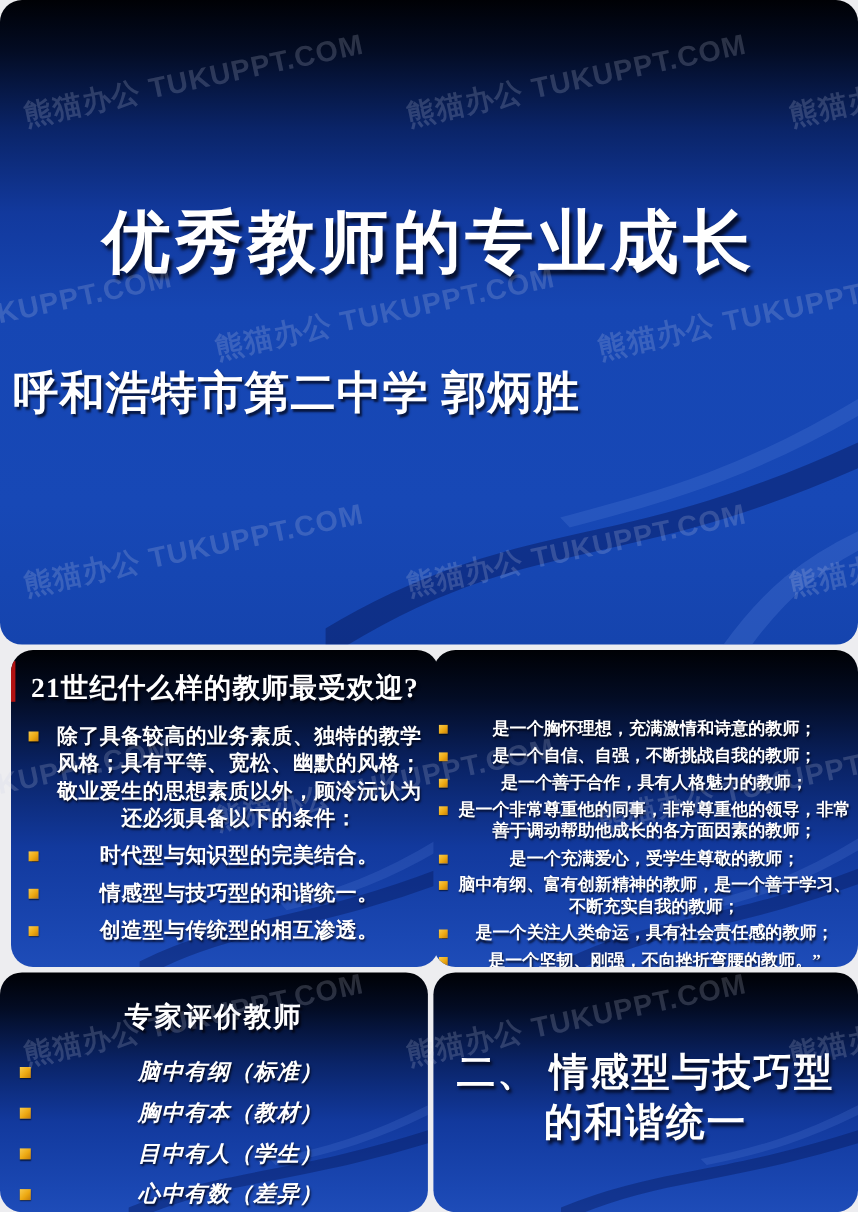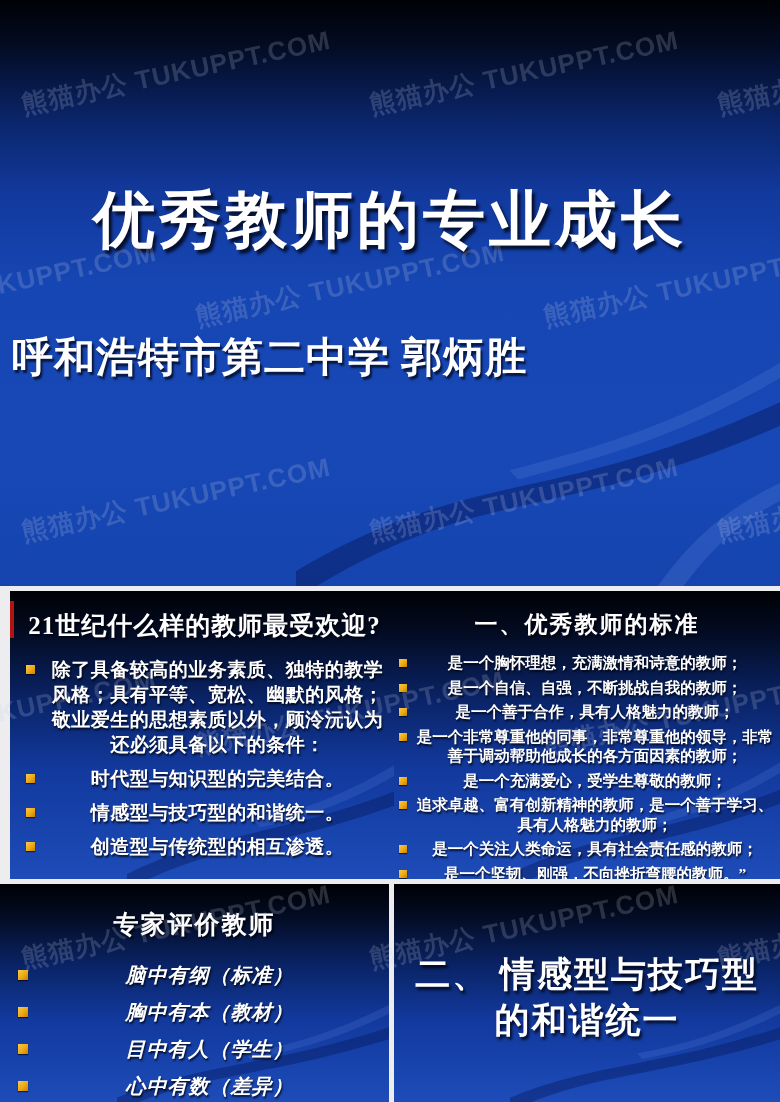--- a/index.html
+++ b/index.html
@@ -1,19 +1,19 @@
 <!DOCTYPE html>
 <html><head>
 <meta charset="utf-8">
 <style>
   html,body{margin:0;padding:0;}
   body{font-family:"Liberation Serif","DejaVu Serif",serif;}
   #stage{position:relative;width:780px;height:1102px;background:#ededf0;overflow:hidden;}
 
-  .slide{position:absolute;overflow:hidden;}
+  .slide{position:absolute;overflow:hidden;border-radius:20px;}
   .grad-tall{background:linear-gradient(180deg,#000105 0%,#030c24 8%,#0a2468 20%,#12399d 33%,#1646b3 48%,#1748b6 78%,#1544ae 100%);}
   .grad-short{background:linear-gradient(180deg,#000105 0%,#030c24 15%,#0a2468 38%,#12399d 62%,#1a47b2 90%,#1e4cb8 100%);}
 
   #s1{top:0;left:0;width:780px;height:586px;}
   #s2{top:591px;left:10px;width:389px;height:288px;}
   #s3{top:591px;left:394px;width:386px;height:288px;}
   #s4{top:884px;left:0;width:389px;height:218px;}
   #s5{top:884px;left:394px;width:386px;height:218px;}
 
   .swirl{position:absolute;pointer-events:none;}
@@ -107,21 +107,20 @@
           <span class="btext">创造型与传统型的相互渗透。</span>
         </li>
       </ul>
   </div>
 
   <div id="s3" class="slide grad-short">
     <svg class="swirl" style="right:0;bottom:0;width:70%;height:50%;" viewBox="0 0 100 100" preserveAspectRatio="none">
       <path d="M104,40 C74,62 55,68 34,78 C18,86 8,94 -2,104" stroke="rgba(6,22,88,0.40)" stroke-width="8" fill="none"></path>
       <path d="M104,18 C82,44 66,54 48,62" stroke="rgba(95,135,225,0.20)" stroke-width="5" fill="none"></path>
     </svg>
-    <div class="slide-title">一、优秀教师的标准</div>
     <ul class="bullets">
 
         <li class="bullet">
           <span class="bmark"></span>
           <span class="btext">是一个胸怀理想，充满激情和诗意的教师；</span>
         </li>
 
         <li class="bullet">
           <span class="bmark"></span>
           <span class="btext">是一个自信、自强，不断挑战自我的教师；</span>
@@ -137,21 +136,21 @@
           <span class="btext">是一个非常尊重他的同事，非常尊重他的领导，非常善于调动帮助他成长的各方面因素的教师；</span>
         </li>
 
         <li class="bullet">
           <span class="bmark"></span>
           <span class="btext">是一个充满爱心，受学生尊敬的教师；</span>
         </li>
 
         <li class="bullet">
           <span class="bmark"></span>
-          <span class="btext">追求卓越、富有创新精神的教师，是一个善于学习、具有人格魅力的教师；</span>
+          <span class="btext">脑中有纲、富有创新精神的教师，是一个善于学习、不断充实自我的教师；</span>
         </li>
 
         <li class="bullet">
           <span class="bmark"></span>
           <span class="btext">是一个关注人类命运，具有社会责任感的教师；</span>
         </li>
 
         <li class="bullet">
           <span class="bmark"></span>
           <span class="btext">是一个坚韧、刚强，不向挫折弯腰的教师。”</span>

